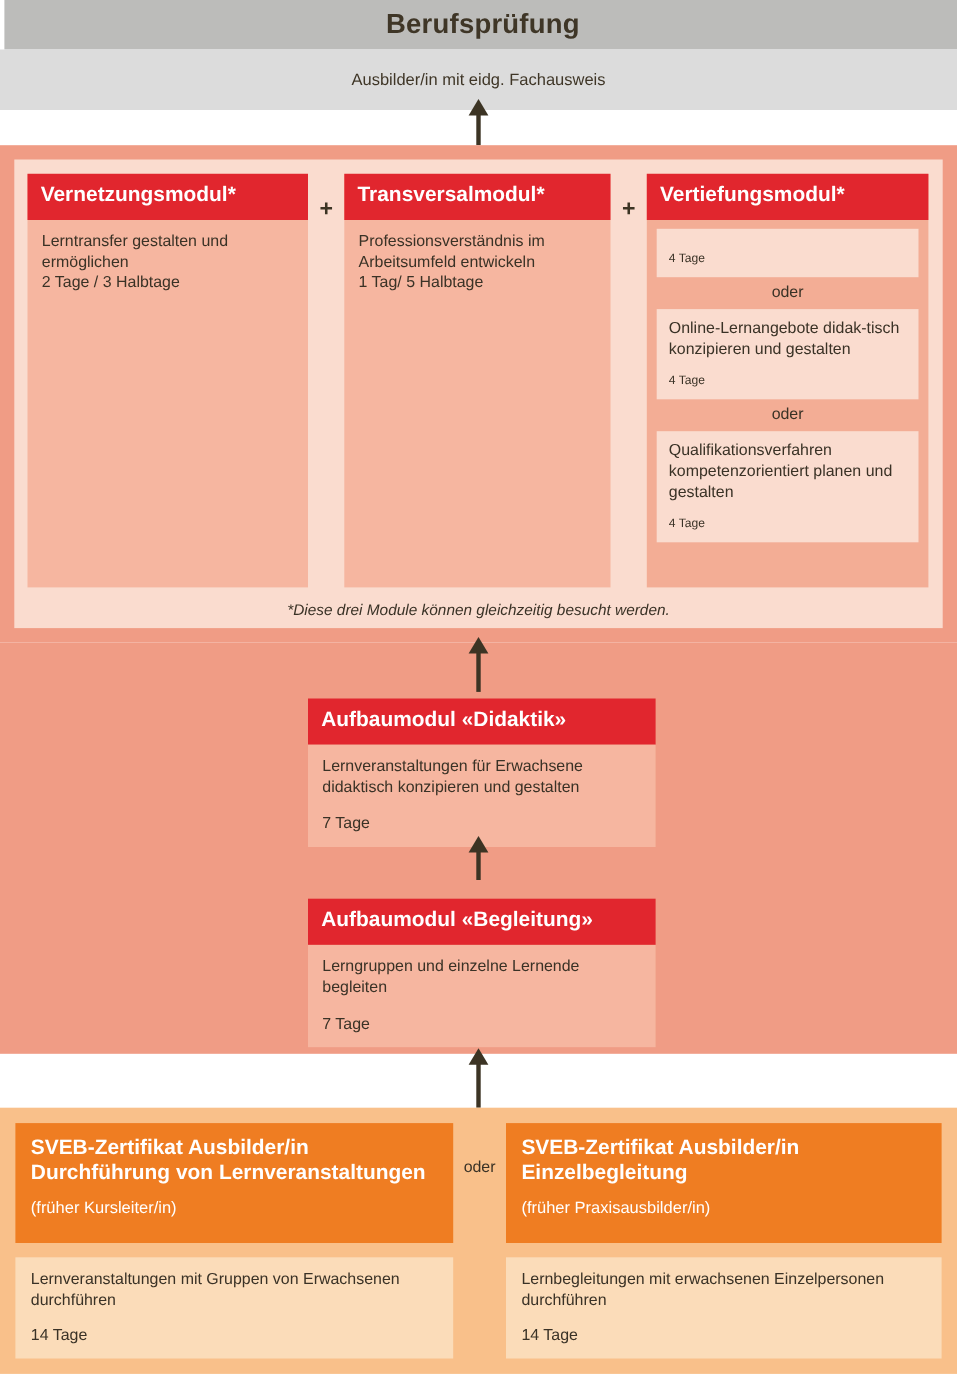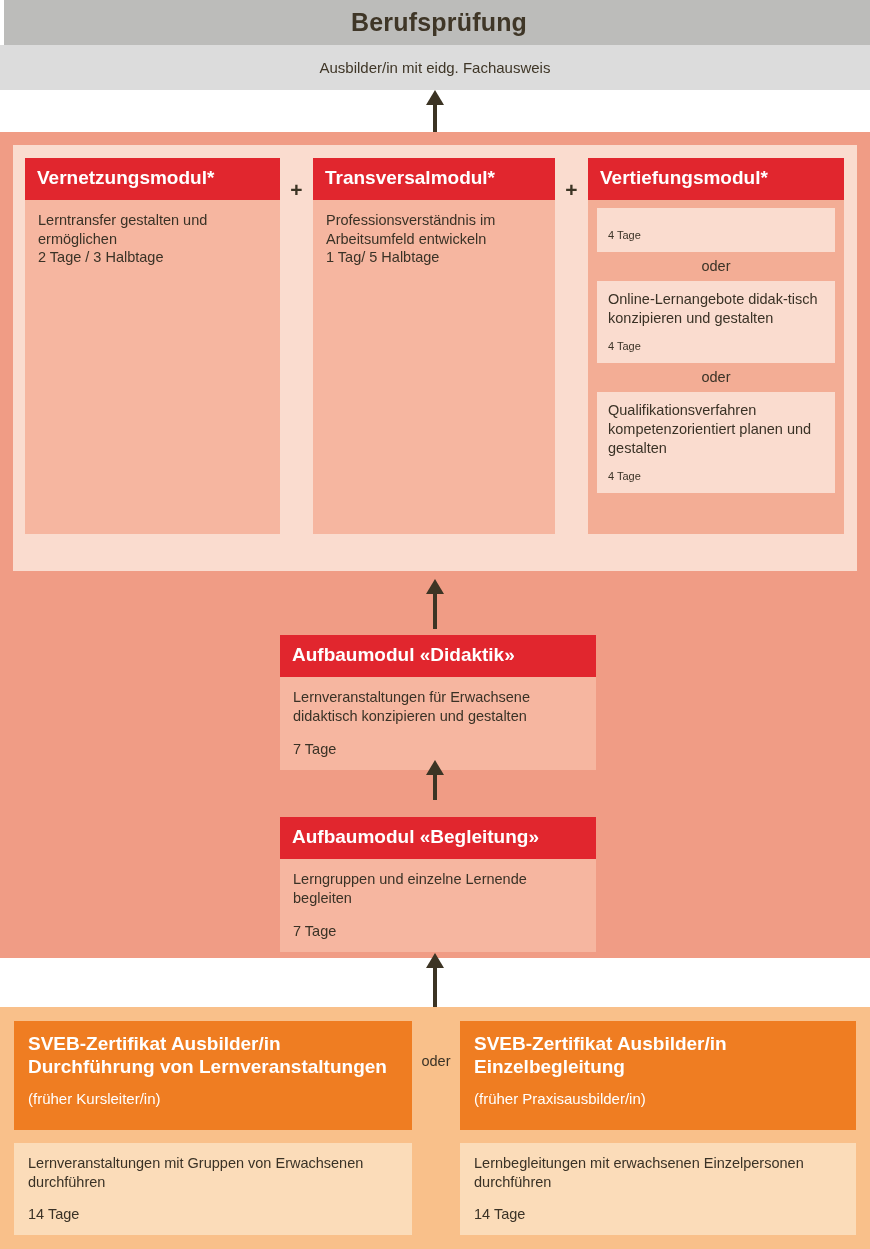--- a/index.html
+++ b/index.html
@@ -16,21 +16,21 @@
   
   .hdr-title{
     position:absolute;left:4px;top:0;width:870px;height:45px;
     background:#bcbcba;
     display:flex;align-items:center;justify-content:center;
   }
   .hdr-title span{
     font-size:25px;font-weight:bold;color:#3f3627;letter-spacing:.2px;
   }
   .hdr-sub{
-    position:absolute;left:0;top:45px;width:870px;height:45px;
+    position:absolute;left:0;top:45px;width:870px;height:55px;
     background:#dcdcdc;
     display:flex;align-items:center;justify-content:center;
   }
   .hdr-sub span{font-size:15px;color:#3f3627;}
 
   
   .arrow{position:absolute;}
   .arrow .shaft{
     position:absolute;left:50%;transform:translateX(-50%);
     width:4px;background:#3c3424;bottom:0;
@@ -199,20 +199,21 @@
             <div class="vt-card">
               <div class="t">Qualifikationsverfahren kompetenzorientiert planen und gestalten</div>
               <div class="d">4 Tage</div>
             </div>
 
           </div>
         </div>
 
       </div>
 
+      <div class="footnote">*Diese drei Module können gleichzeitig besucht werden.</div>
     </div>
   </div>
 
   <div class="sec-aufbau">
 
     <div class="arrow" style="left:414px;top:-5px;width:42px;height:50px;">
       <div class="head"></div>
       <div class="shaft" style="height:44px;"></div>
     </div>
 

